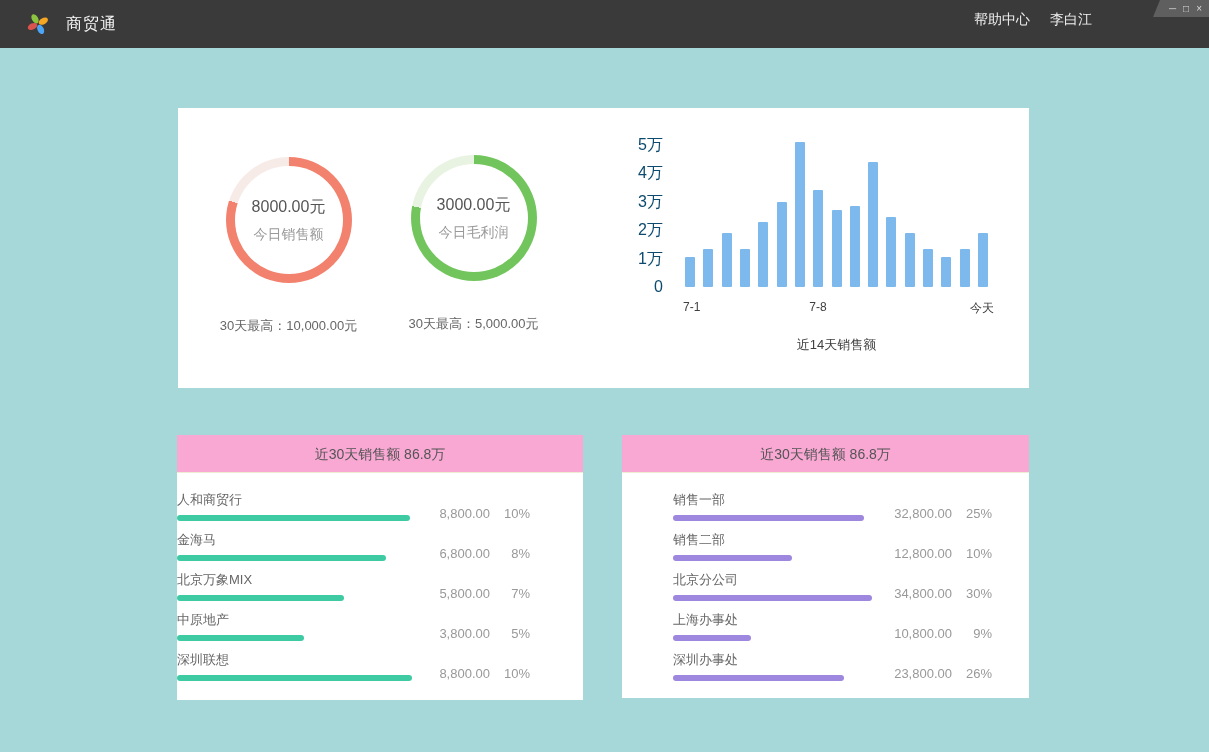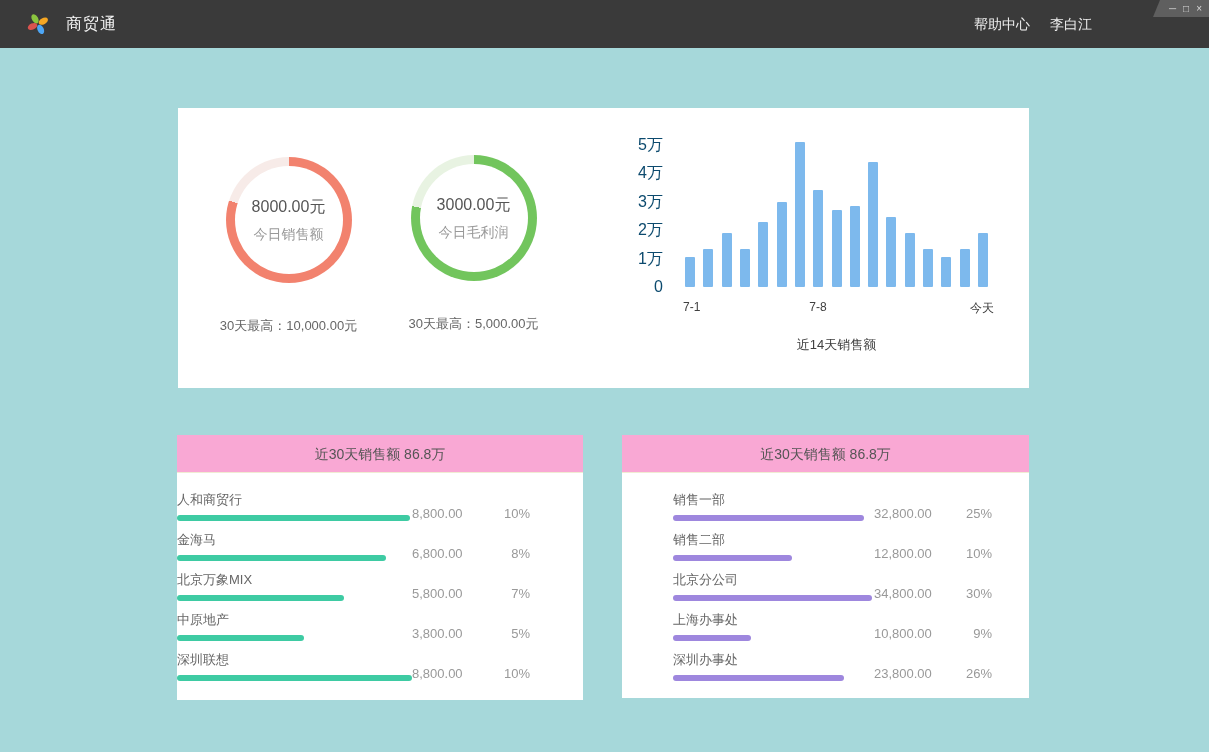--- a/index.html
+++ b/index.html
@@ -16,21 +16,21 @@
     position: absolute; left:0; top:0; width:1209px; height:48px;
     background:#3a3a3a;
   }
   .logo { position:absolute; left:26px; top:12px; width:24px; height:24px; }
   .app-title {
     position:absolute; left:66px; top:0; height:56px; line-height:48px;
     color:#f5f5f5; font-size:16px; letter-spacing:1px;
   }
   .titlebar-nav {
     position:absolute; right:117px; top:0; height:39px;
-    display:flex; gap:20px;margin-top:16px;
+    display:flex; align-items:center; gap:20px;
   }
   .titlebar-nav span { color:#eeeeee; font-size:14px; cursor:pointer; }
   .win-controls {
     position:absolute; right:0; top:0; width:62px; height:17px;
     background:#5f5f5f;
     clip-path: polygon(13px 0, 62px 0, 62px 17px, 6px 17px);
     display:flex; align-items:center; justify-content:flex-end;
     gap:7px; padding-right:7px;
   }
   .win-controls span { color:#d8d8d8; font-size:10px; line-height:17px; cursor:pointer; }
@@ -93,21 +93,21 @@
   
   .rank-body { padding:18px 0 0 0; }
   .card-left  .rank-body { padding-right:53px; }
   .card-right .rank-body { padding-left:51px; padding-right:37px; }
   .rank-row { display:flex; align-items:flex-end; margin-bottom:10px; }
   .rank-main { flex:1; min-width:0; }
   .rank-label { font-size:13px; color:#666; line-height:18px; }
   .hbar-track { margin-top:6px; height:6px; }
   .hbar { height:6px; border-radius:3px; background:var(--row-bar,#3ecba3); }
   .rank-val { display:flex; align-items:flex-end; padding-bottom:0; }
-  .rank-num { width:78px; font-size:13px; color:#999; line-height:15px; }
+  .rank-num { width:78px; text-align:right; font-size:13px; color:#999; line-height:15px; }
   .rank-pct { width:40px; text-align:right; font-size:13px; color:#999; line-height:15px; }
 </style>
 </head>
 <body>
 
 <div class="titlebar">
   <svg class="logo" viewBox="0 0 24 24">
     <g transform="rotate(-18 12 12)">
       <ellipse cx="12" cy="6" rx="3.1" ry="5" fill="#8bc53f" transform="rotate(-12 12 12)"></ellipse>
       <ellipse cx="12" cy="6" rx="3.1" ry="5" fill="#f5a623" transform="rotate(80 12 12)"></ellipse>

